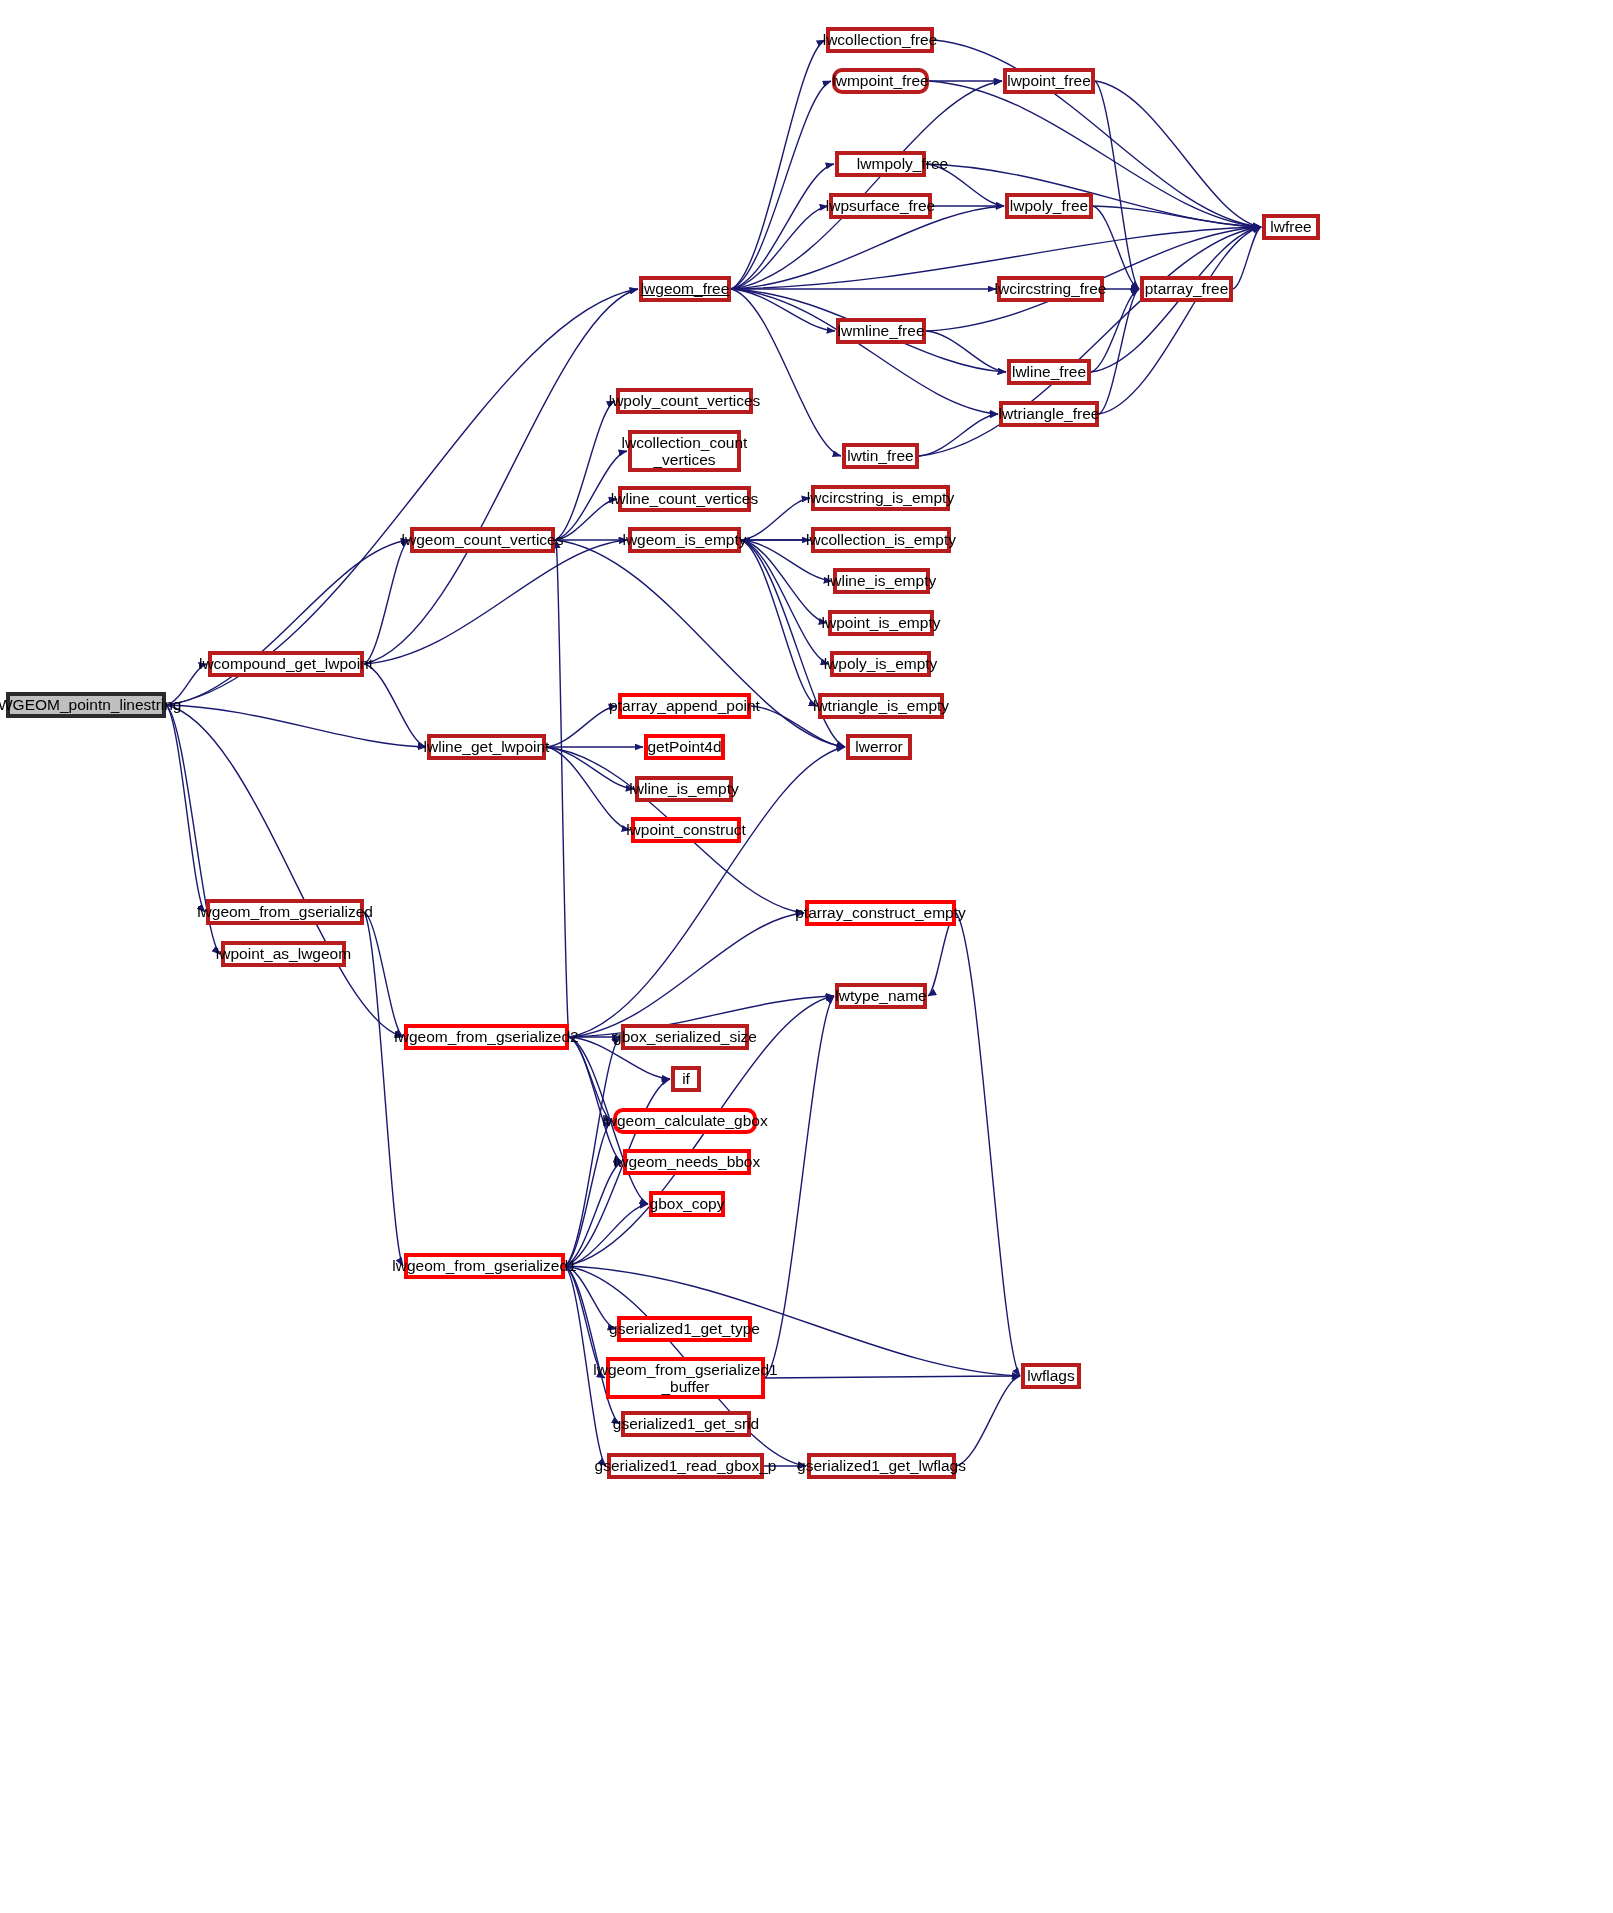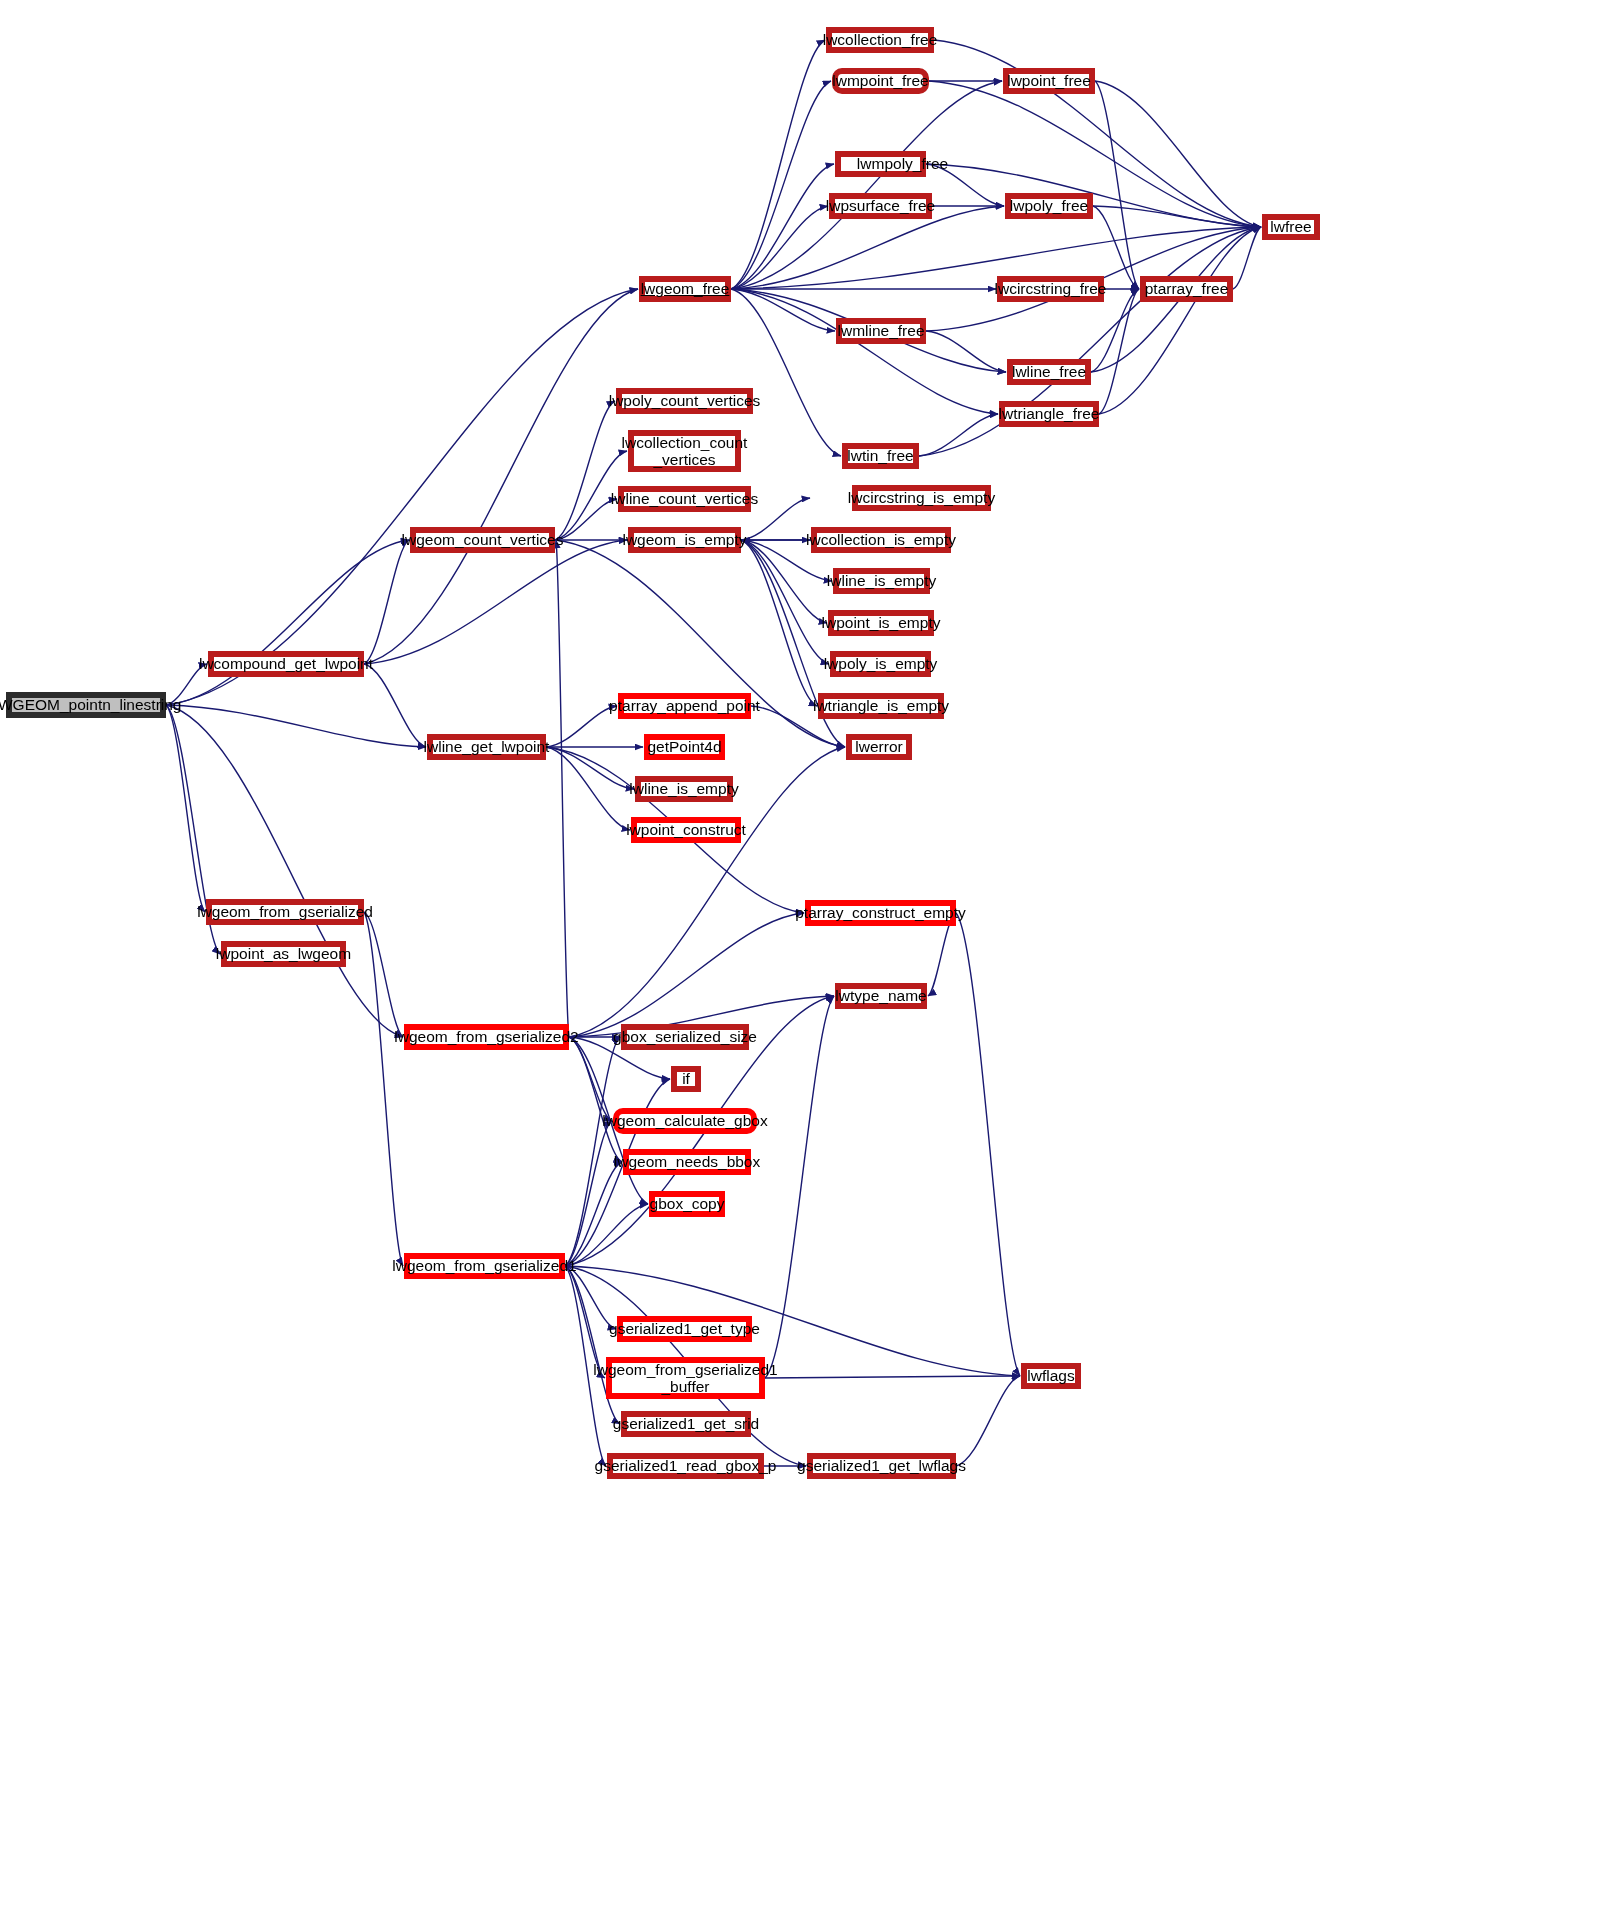--- a/index.html
+++ b/index.html
@@ -19,21 +19,21 @@
     position: absolute;
     left: 0;
     top: 0;
     width: 1613px;
     height: 1913px;
     pointer-events: none;
   }
   .node {
     position: absolute;
     box-sizing: border-box;
-    border: 6px solid #b91c1c;
+    border: 4px solid #b91c1c;
     background: #ffffff;
     color: #000000;
     font-size: 15.5px;
     line-height: 1.12;
     display: flex;
     align-items: center;
     justify-content: center;
     text-align: center;
     white-space: pre-line;
     padding: 0 4px;
@@ -164,21 +164,21 @@
       <div class="node" style="left: 997px; top: 276px; width: 107px; height: 26px;">lwcircstring_free</div>
       <div class="node" style="left: 1140px; top: 276px; width: 93px; height: 26px;">ptarray_free</div>
       <div class="node" style="left: 836px; top: 318px; width: 90px; height: 26px;">lwmline_free</div>
       <div class="node" style="left: 1007px; top: 359px; width: 84px; height: 26px;">lwline_free</div>
       <div class="node" style="left: 999px; top: 401px; width: 100px; height: 26px;">lwtriangle_free</div>
       <div class="node" style="left: 616px; top: 388px; width: 137px; height: 26px;">lwpoly_count_vertices</div>
       <div class="node" style="left: 628px; top: 430px; width: 113px; height: 42px;">lwcollection_count
 _vertices</div>
       <div class="node" style="left: 842px; top: 443px; width: 77px; height: 26px;">lwtin_free</div>
       <div class="node" style="left: 618px; top: 486px; width: 133px; height: 26px;">lwline_count_vertices</div>
-      <div class="node" style="left: 811px; top: 485px; width: 139px; height: 26px; margin-left: 41px;">lwcircstring_is_empty</div>
+      <div class="node" style="left: 811px; top: 485px; width: 139px; height: 26px;">lwcircstring_is_empty</div>
       <div class="node" style="left: 410px; top: 527px; width: 145px; height: 26px;">lwgeom_count_vertices</div>
       <div class="node" style="left: 628px; top: 527px; width: 113px; height: 26px;">lwgeom_is_empty</div>
       <div class="node" style="left: 811px; top: 527px; width: 140px; height: 26px;">lwcollection_is_empty</div>
       <div class="node" style="left: 833px; top: 568px; width: 97px; height: 26px;">lwline_is_empty</div>
       <div class="node" style="left: 828px; top: 610px; width: 106px; height: 26px;">lwpoint_is_empty</div>
       <div class="node" style="left: 830px; top: 651px; width: 101px; height: 26px;">lwpoly_is_empty</div>
       <div class="node" style="left: 208px; top: 651px; width: 156px; height: 26px;">lwcompound_get_lwpoint</div>
       <div class="node" style="left: 818px; top: 693px; width: 126px; height: 26px;">lwtriangle_is_empty</div>
       <div class="node red" style="left: 618px; top: 693px; width: 133px; height: 26px;">ptarray_append_point</div>
       <div class="node" style="left: 846px; top: 734px; width: 66px; height: 26px;">lwerror</div>

